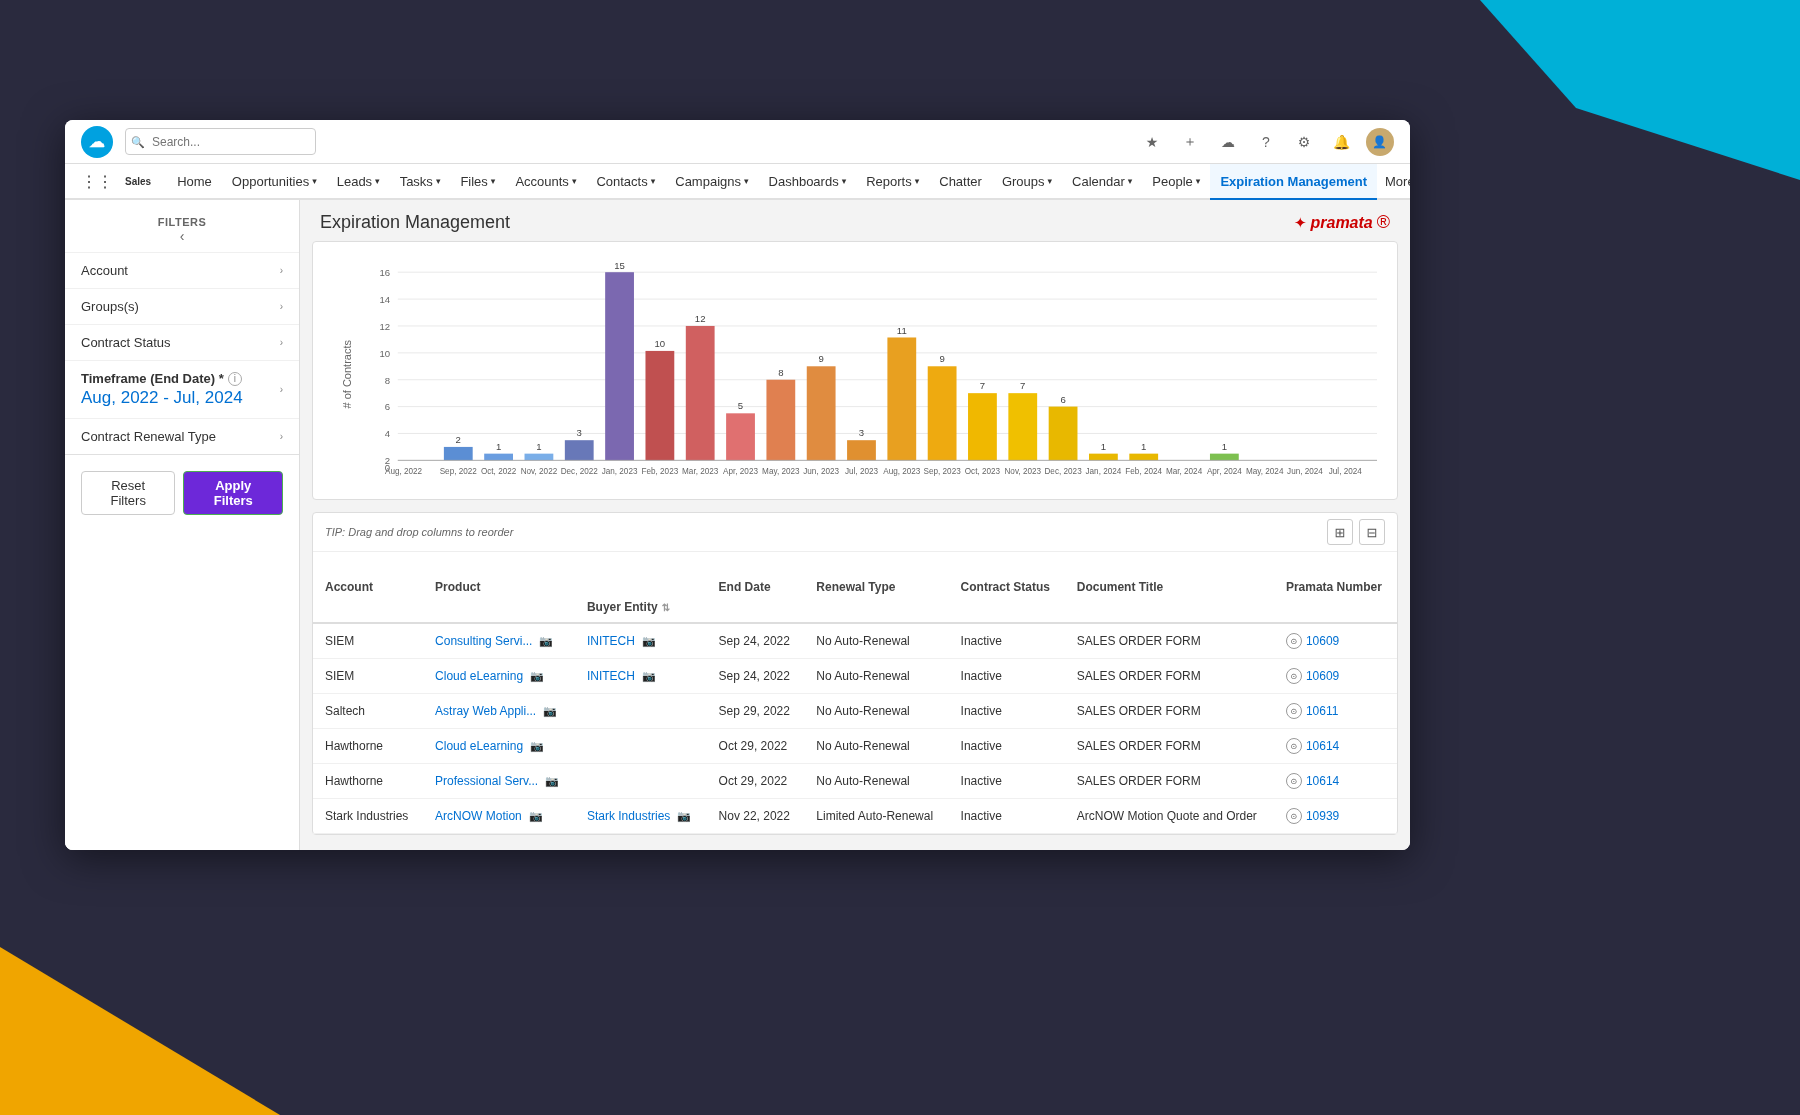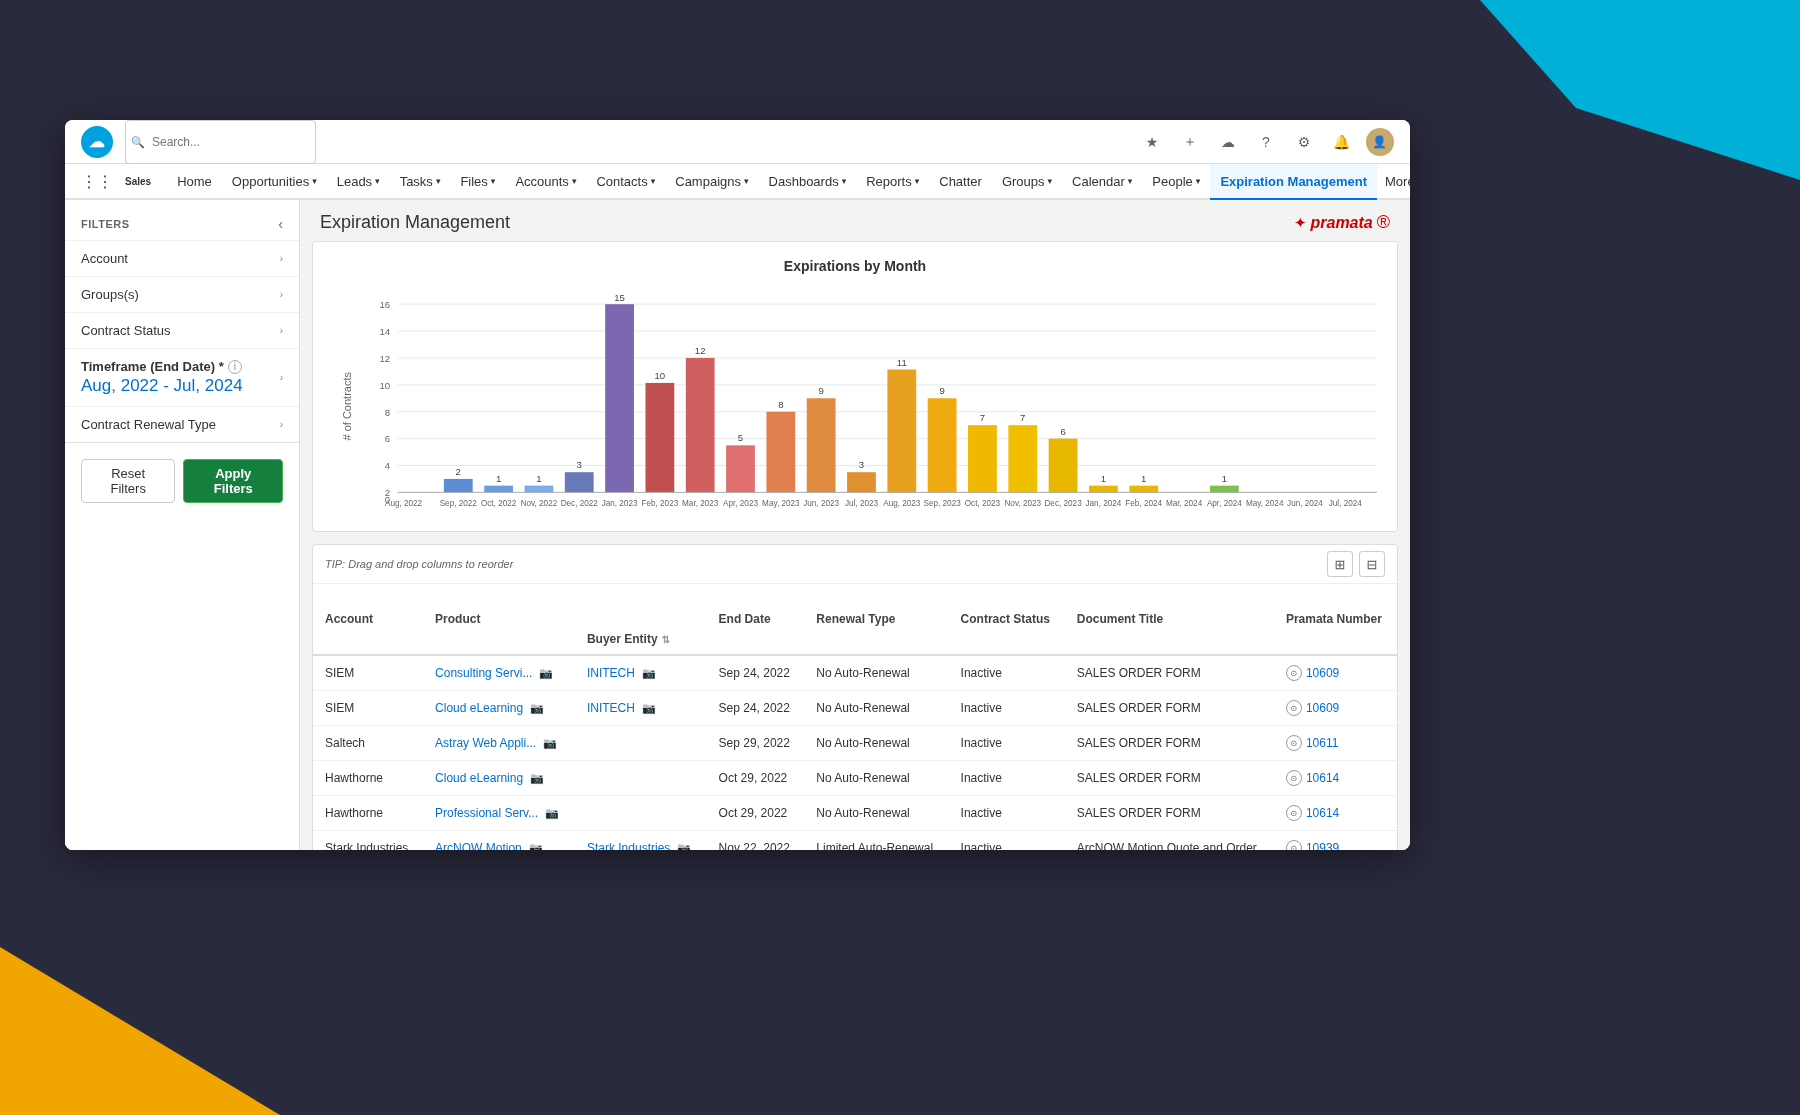--- a/index.html
+++ b/index.html
@@ -61,21 +61,21 @@
       background: #00a1e0;
       border-radius: 50%;
       display: flex; align-items: center; justify-content: center;
       color: white; font-size: 16px; font-weight: bold;
       flex-shrink: 0;
     }
 
     .search-bar {
       flex: 1;
       max-width: 300px;
-      height: 44px;
+      height: 27px;
       border: 1px solid #ccc;
       border-radius: 4px;
       padding: 0 8px 0 26px;
       font-size: 12px;
       color: #666;
       background: #fff;
       position: relative;
     }
 
     .search-wrap {
@@ -173,20 +173,21 @@
       background: #fff;
       border-right: 1px solid #ddd;
       padding: 12px 0;
       overflow-y: auto;
       flex-shrink: 0;
     }
 
     .filters-header {
       display: flex; align-items: center; justify-content: space-between;
       padding: 4px 16px 8px;
+      flex-direction: column;
     }
 
     .filters-title {
       font-size: 11px; font-weight: 700; color: #666;
       letter-spacing: 0.5px; text-transform: uppercase;
     }
 
     .filters-collapse {
       cursor: pointer; color: #666; font-size: 14px;
     }
@@ -227,21 +228,21 @@
       background: #fff;
       border: 1px solid #ccc;
       border-radius: 4px;
       font-size: 13px;
       cursor: pointer;
       color: #333;
     }
 
     .btn-apply {
       padding: 6px 14px;
-      background: #15803d;
+      background: #6d28d9;
       border: 1px solid #4caf50;
       border-radius: 4px;
       font-size: 13px;
       cursor: pointer;
       color: white;
       font-weight: 600;
     }
 
     
     .main-area {
@@ -455,21 +456,20 @@
       <div class="page-header">
         <h1 class="page-title">Expiration Management</h1>
         <div style="display:flex;align-items:center;gap:4px;">
           <span style="color:#cc0000;font-size:15px;">✦</span>
           <span style="color:#cc0000;font-size:16px;font-weight:600;font-style:italic;">pramata</span>
           <span style="color:#cc0000;font-size:18px;">®</span>
         </div>
       </div>
 
       <div class="chart-container">
-        <div class="chart-title">Expirations by Month</div>
         <div style="display:flex;">
           <div style="display:flex;flex-direction:column;align-items:center;justify-content:center;margin-right:8px;min-width:28px;">
             <span style="font-size:11px;color:#666;writing-mode:vertical-rl;transform:rotate(180deg);"># of Contracts</span>
           </div>
           <div style="flex:1;position:relative;">
             <svg id="chart-svg" width="100%" height="230" viewBox="0 0 1050 230">
 
               <line x1="30" y1="10" x2="1050" y2="10" stroke="#e8e8e8" stroke-width="1"></line>
               <line x1="30" y1="38" x2="1050" y2="38" stroke="#e8e8e8" stroke-width="1"></line>
               <line x1="30" y1="66" x2="1050" y2="66" stroke="#e8e8e8" stroke-width="1"></line>

